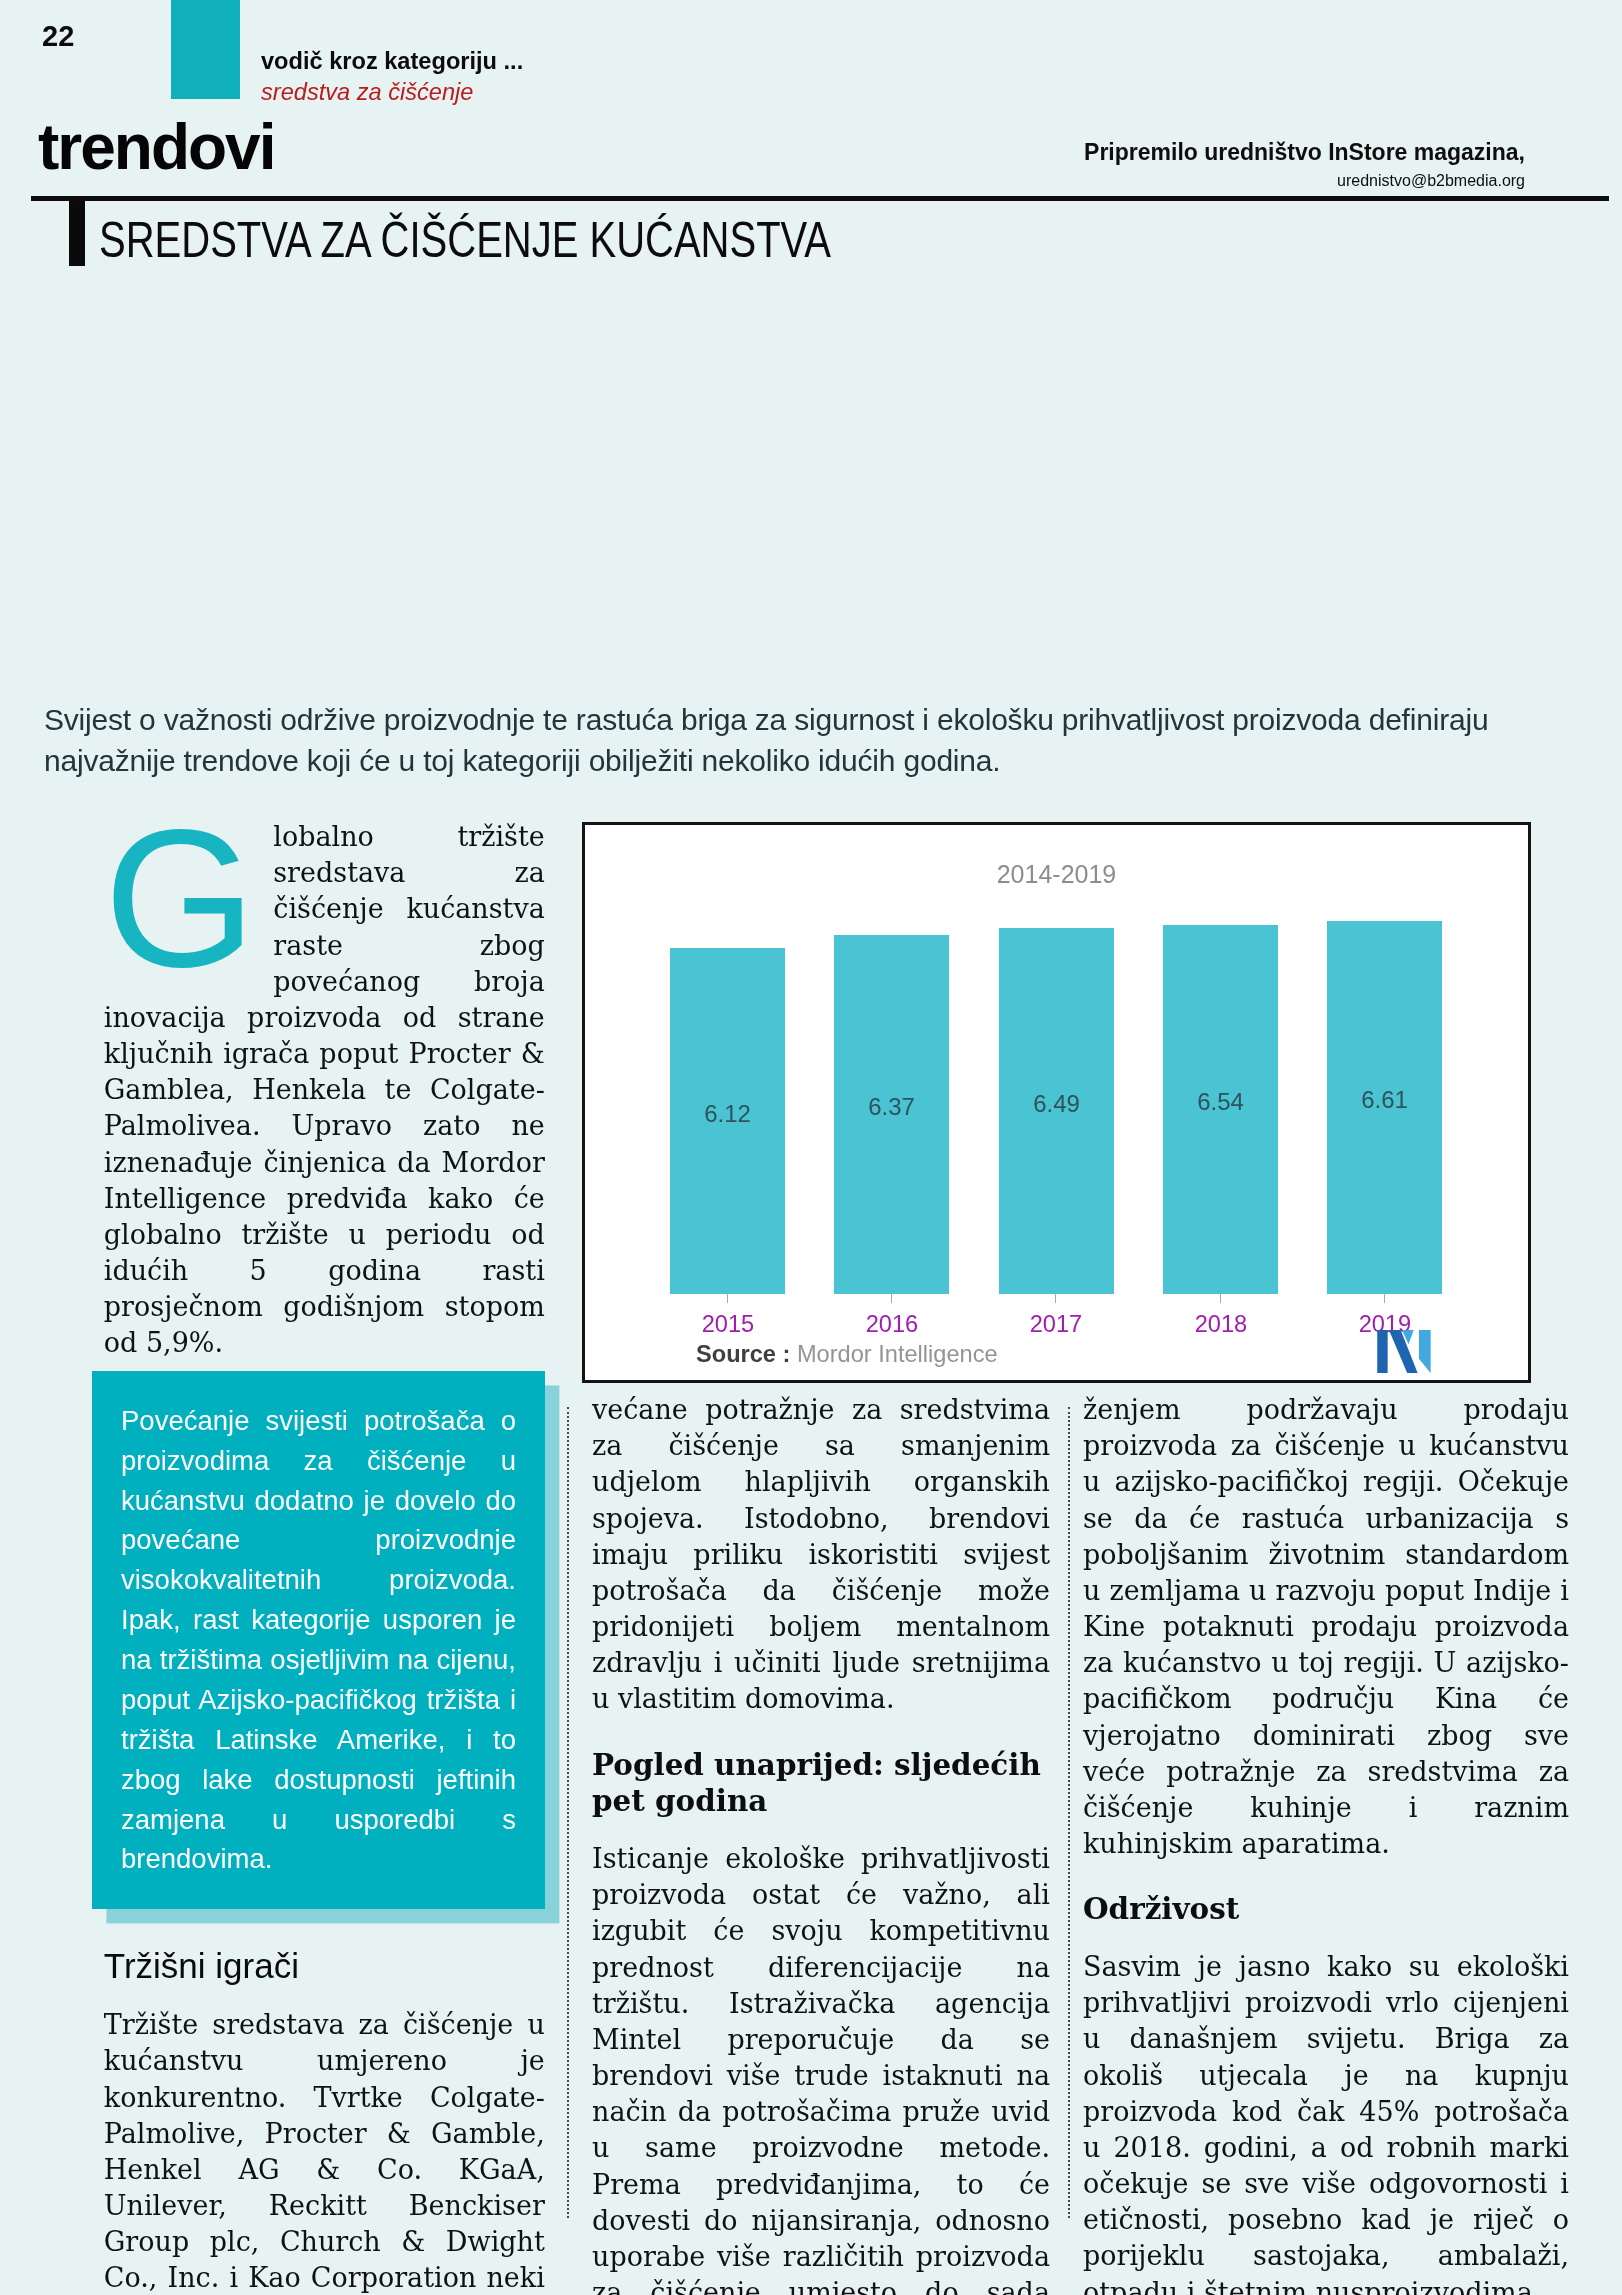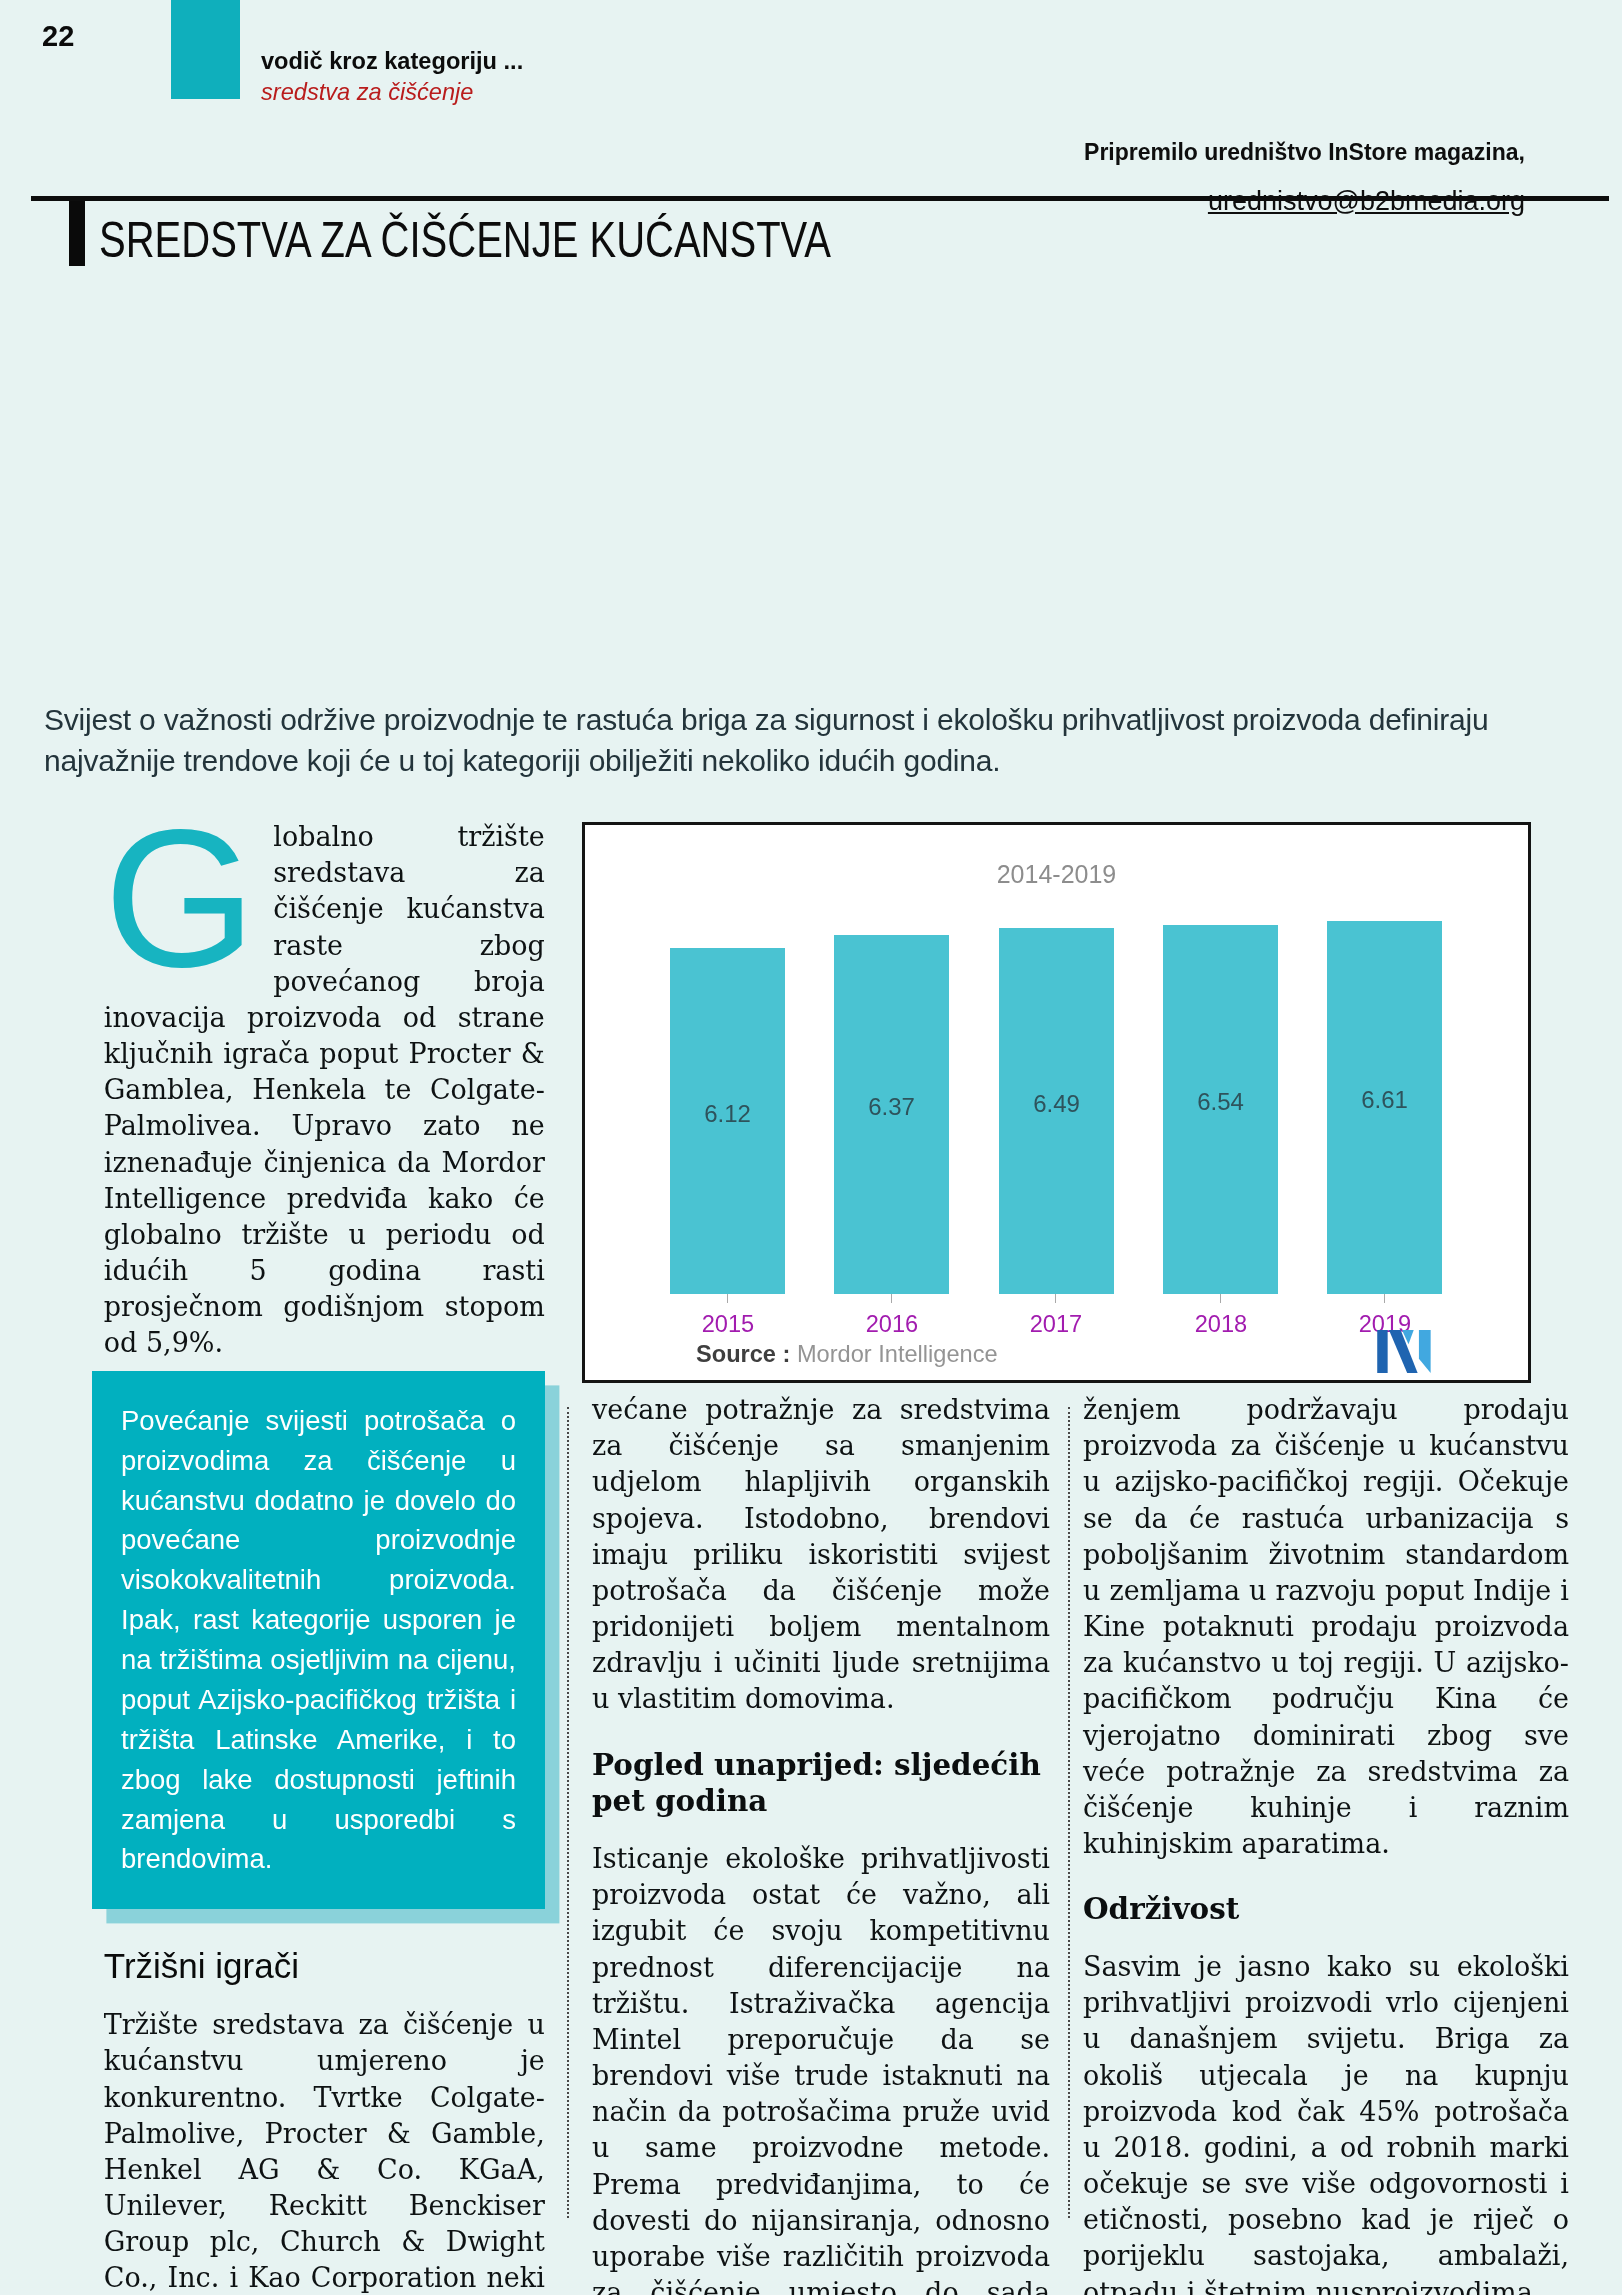--- a/index.html
+++ b/index.html
@@ -8,21 +8,21 @@
   .page { position:relative; width:1623px; height:2295px; background:#e7f3f2; overflow:hidden; }
 
   
   .page-number { position:absolute; left:42px; top:19.6px; font-size:29px; font-weight:700; color:#0b0b0b; }
   .kicker-block-rect { position:absolute; left:171px; top:0; width:69px; height:99px; background:#0fafbc; }
   .kicker-l1 { position:absolute; left:261px; top:48px; font-size:23.6px; font-weight:700; color:#0c0c0c; }
   .kicker-l2 { position:absolute; left:261px; top:79px; font-size:23.6px; font-weight:400; color:#b91c1c;font-style:italic; }
   .section-title { position:absolute; left:38px; top:110px; font-size:64px; font-weight:800; letter-spacing:-2px; color:#050505; }
   .credit { position:absolute; right:98px; top:139px; text-align:right; color:#0e0e0e; }
   .credit-l1 { font-size:23px; font-weight:700; }
-  .credit-l2 { font-size:27px; font-weight:400; margin-top:20px;text-decoration:underline; }
+  .credit-l2 { font-size:16px; font-weight:400; margin-top:6px; }
   .rule { position:absolute; left:31px; top:196px; width:1578px; height:4.6px; background:#0d0d0d; }
   .cat-bar { position:absolute; left:69px; top:201px; width:16.4px; height:65px; background:#0a0a0a; }
   .category-label { position:absolute; left:99px; top:211px; font-size:50px; font-weight:400; color:#0c0c0c; transform:scaleX(0.8); transform-origin:left top; white-space:nowrap; }
 
   
   .headline { position:absolute; left:37px; top:381px; color:#070707; }
   .headline div { font-size:123px; font-weight:900; line-height:1.04; letter-spacing:-3.3px; transform:scaleX(0.95); transform-origin:left top; white-space:nowrap; }
   .lead { position:absolute; left:44px; top:699px; width:1512px; font-size:30px; line-height:1.38; color:#23343b; letter-spacing:-0.2px; }
 
   
@@ -63,20 +63,21 @@
 </style>
 </head>
 <body>
 
 <div class="page">
 
   <div class="page-number">22</div>
   <div class="kicker-block-rect"></div>
   <div class="kicker-l1">vodič kroz kategoriju ...</div>
   <div class="kicker-l2">sredstva za čišćenje</div>
+  <div class="section-title">trendovi</div>
   <div class="credit">
     <div class="credit-l1">Pripremilo uredništvo InStore magazina,</div>
     <div class="credit-l2">urednistvo@b2bmedia.org</div>
   </div>
   <div class="rule"></div>
   <div class="cat-bar"></div>
   <div class="category-label">SREDSTVA ZA ČIŠĆENJE KUĆANSTVA</div>
 
   <div class="lead">Svijest o važnosti održive proizvodnje te rastuća briga za sigurnost i ekološku prihvatljivost proizvoda definiraju najvažnije trendove koji će u toj kategoriji obilježiti nekoliko idućih godina.</div>
 

